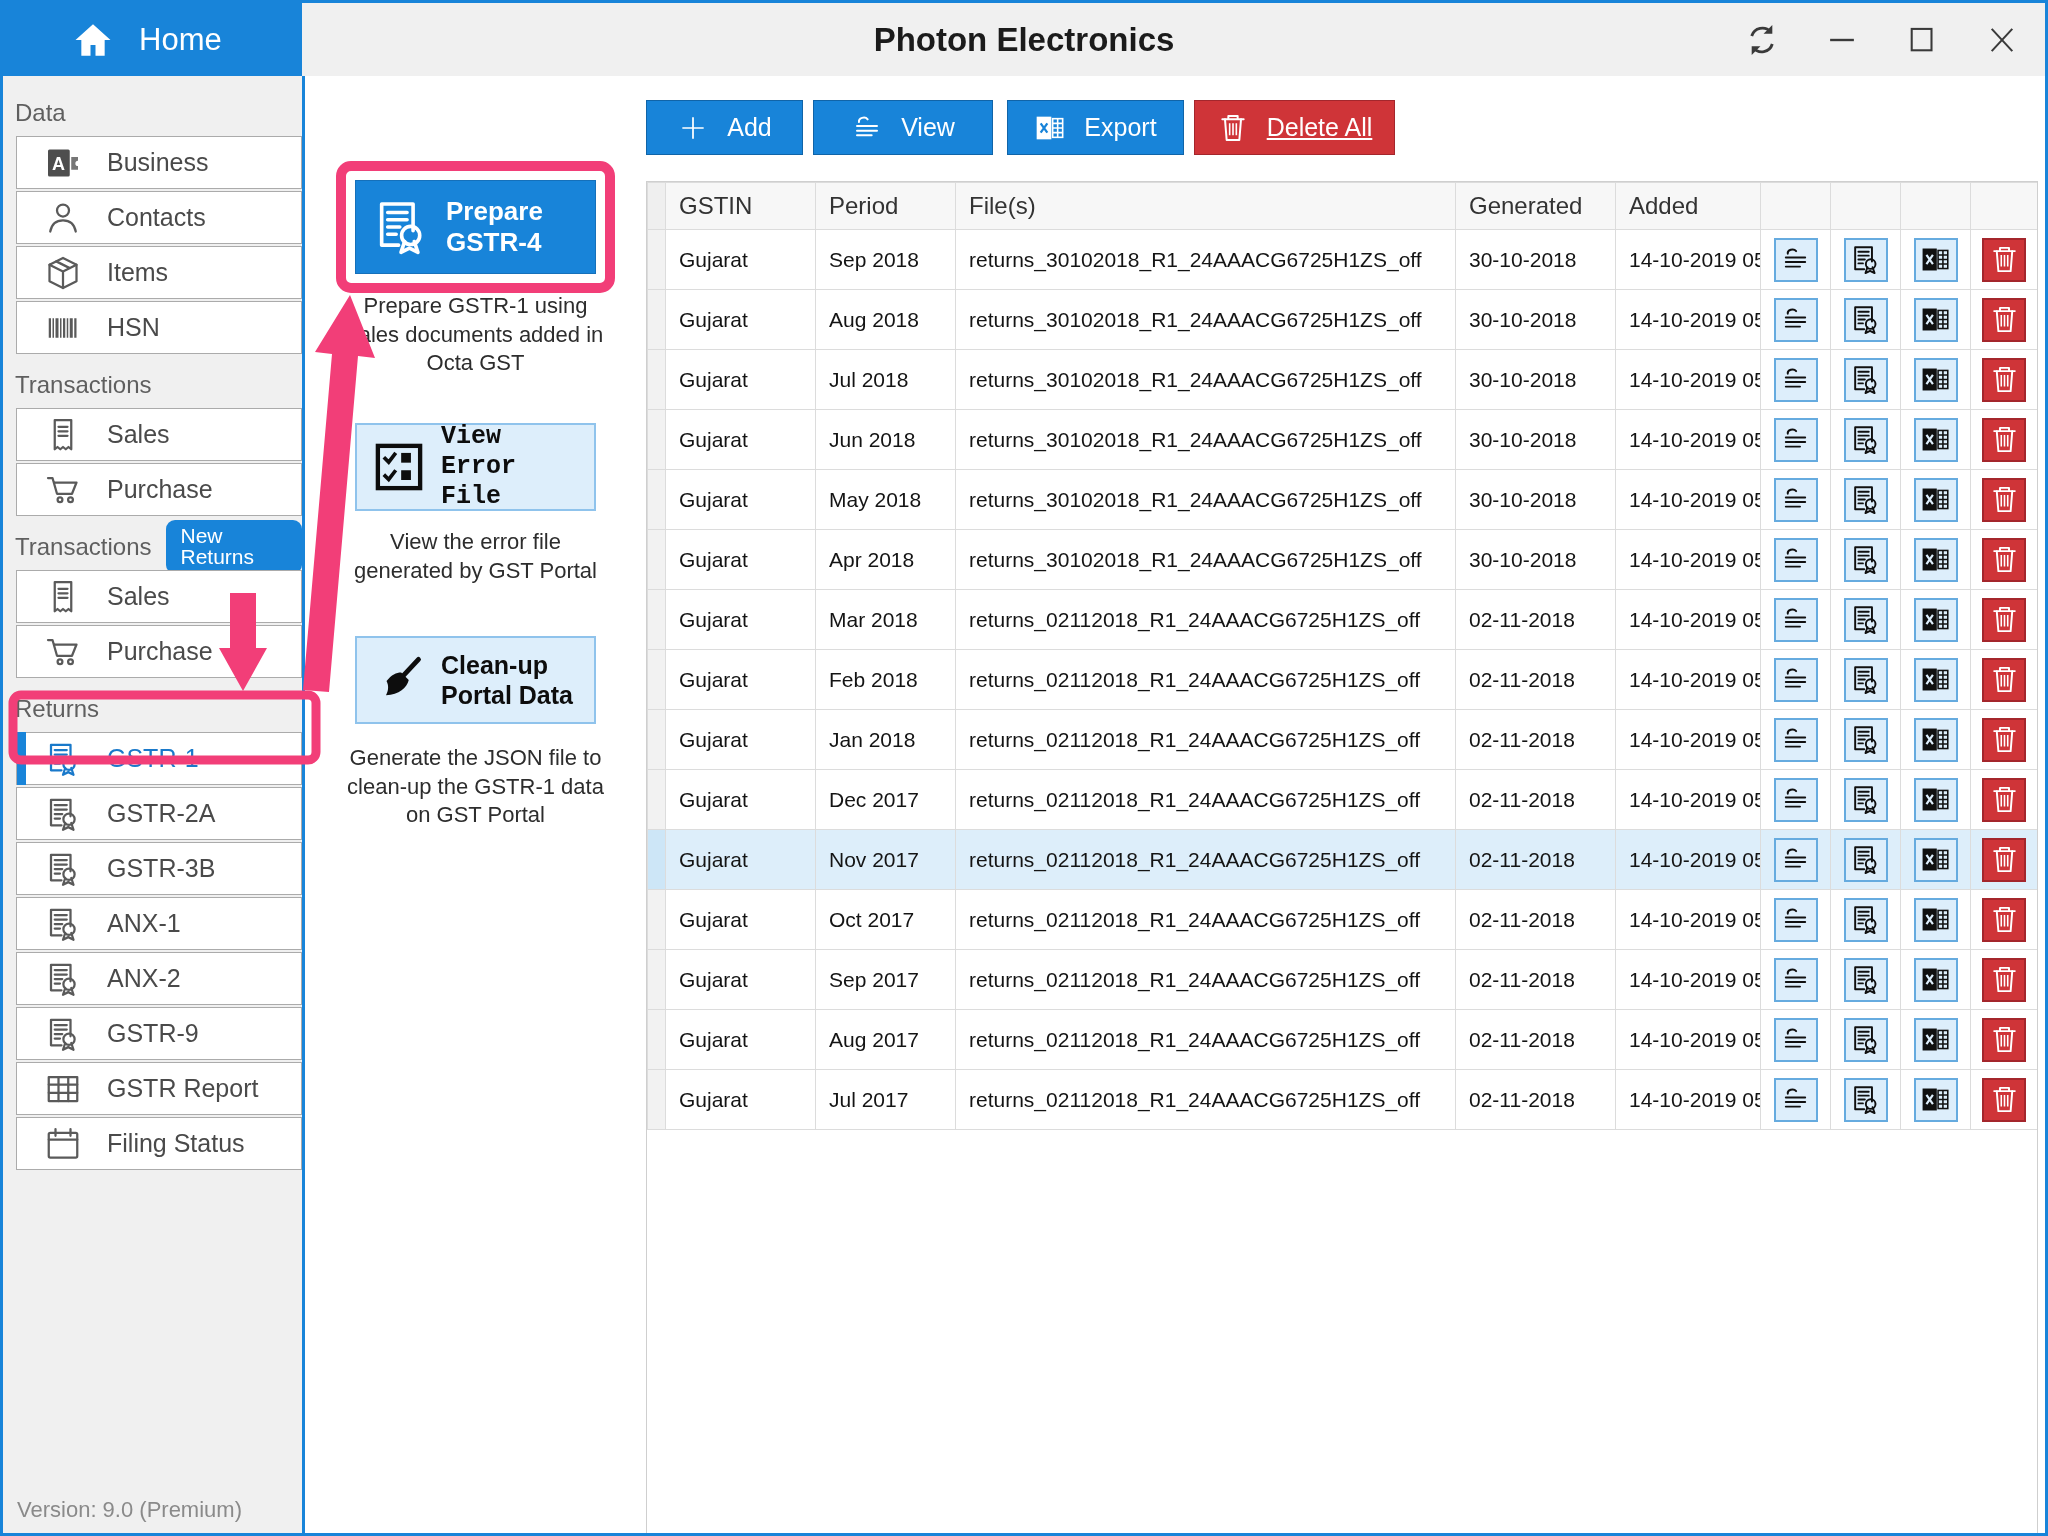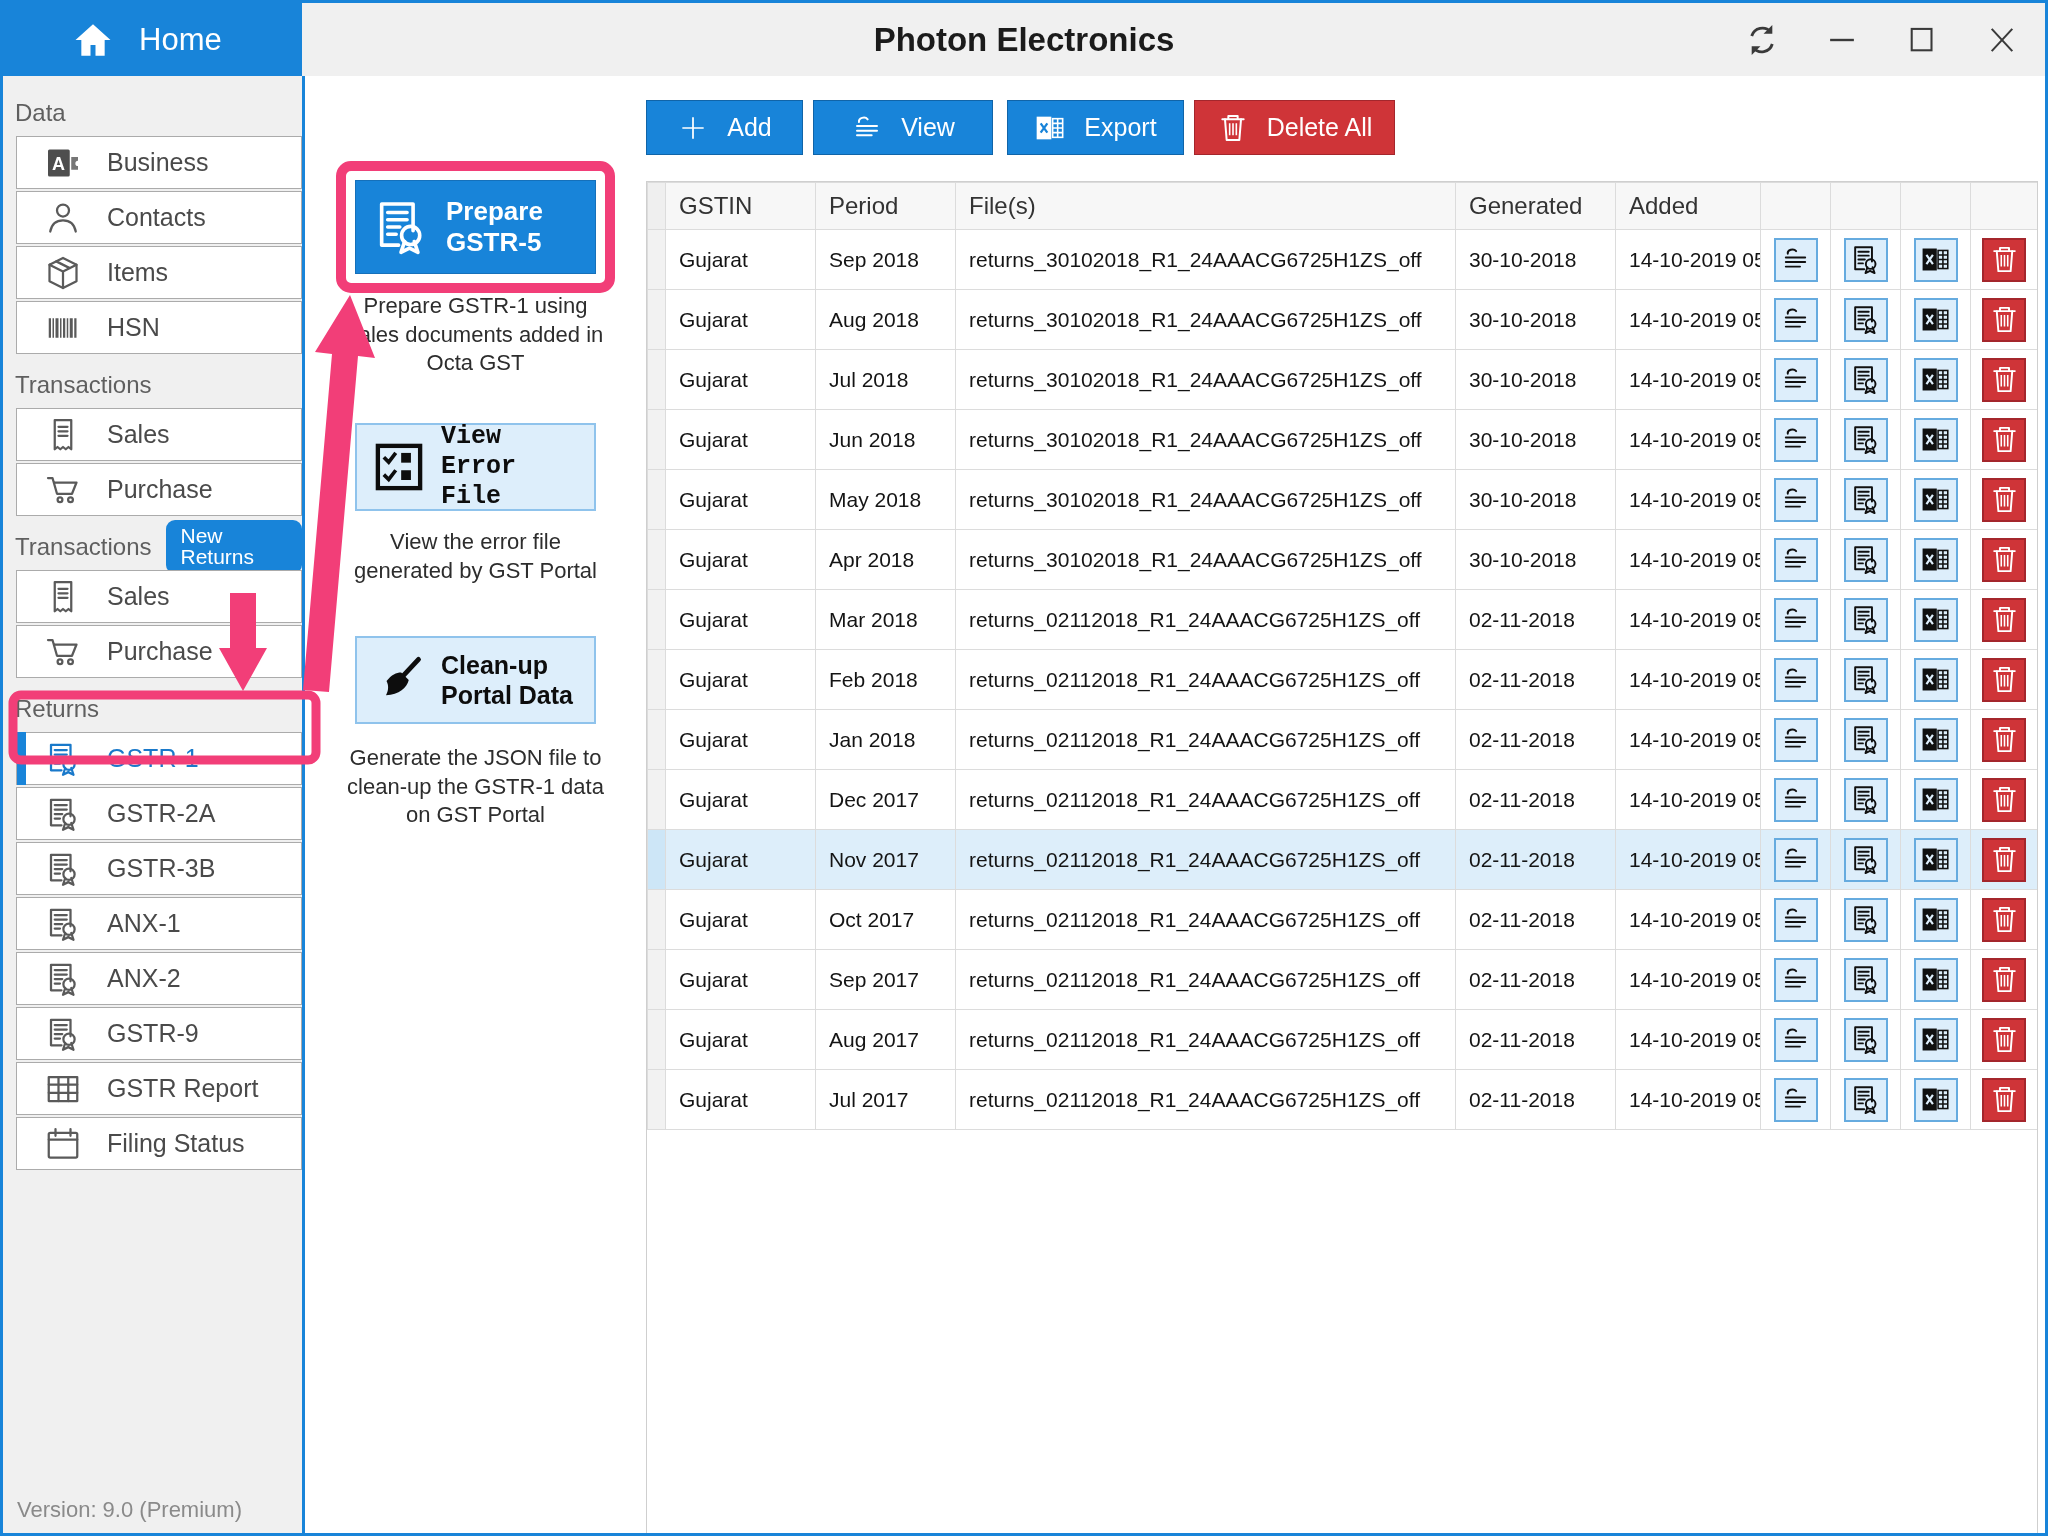--- a/index.html
+++ b/index.html
@@ -56,21 +56,21 @@
   .desc-cleanup{top:668px;}  .desc-cleanup .inner{width:274px;}
   
   .toolbar{position:absolute;left:643px;top:97px;height:55px;display:flex;}
   .tb-btn{height:55px;background:#1884d9;border:1px solid #1064a8;color:#fff;
     display:flex;align-items:center;justify-content:center;gap:18px;font-size:25px;
     box-sizing:border-box;cursor:default;--icon-bg:#1884d9;}
   .tb-btn svg{width:32px;height:32px;}
   .tb-add{width:157px;}
   .tb-view{width:180px;margin-left:10px;}
   .tb-export{width:177px;margin-left:14px;}
-  .tb-delete{width:201px;margin-left:10px;background:#cf3438;border-color:#a4262c;--icon-bg:#cf3438;}
+  .tb-delete{width:201px;margin-left:10px;background:#cf3438;border-color:#a4262c;text-decoration:underline;--icon-bg:#cf3438;}
   
   .table-wrap{position:absolute;left:643px;top:178px;width:1392px;height:1794px;
     border:1px solid #cfcfcf;box-sizing:border-box;background:#fff;overflow:hidden;}
   table.grid{border-collapse:collapse;table-layout:fixed;width:1390px;font-size:21px;}
   table.grid th{height:47px;background:#f7f7f7;font-weight:normal;text-align:left;
     padding:0 0 0 13px;color:#333;font-size:24px;border:1px solid #dcdcdc;
     white-space:nowrap;overflow:hidden;box-sizing:border-box;}
   table.grid th.selcol{background:#efefef;padding:0;}
   table.grid td{height:60px;border:1px solid #dcdcdc;padding:0 4px 0 13px;color:#141414;
     white-space:nowrap;overflow:hidden;box-sizing:border-box;background:#fff;}
@@ -318,21 +318,21 @@
   <div class="middle">
     <div class="mid-btn mid-btn-primary">
       <span class="micon">
           <svg viewBox="0 0 48 48">
             <path d="M34 27V5H8v34h14" fill="none" stroke="currentColor" stroke-width="3" stroke-linecap="round" stroke-linejoin="round"></path>
             <path d="M13 12h16M13 18h16M13 24h10M13 30h7" fill="none" stroke="currentColor" stroke-width="3" stroke-linecap="round" stroke-linejoin="round"></path>
             <circle cx="32" cy="31" r="7.5" fill="none" stroke="currentColor" stroke-width="3" stroke-linecap="round" stroke-linejoin="round"></circle>
             <path d="M27 36l-3 9 7-3.5L38 45l-3-9" fill="none" stroke="currentColor" stroke-width="3" stroke-linecap="round" stroke-linejoin="round"></path>
           </svg>
         </span>
-      <span class="mlabel">Prepare GSTR-5</span>
+      <span class="mlabel">Prepare GSTR-4</span>
     </div>
     <div class="mid-desc desc-prepare">
       <span class="inner">Prepare GSTR-1 using sales documents added in Octa GST</span>
     </div>
     <div class="mid-btn mid-btn-light mid-btn-error">
       <span class="micon">
           <svg viewBox="0 0 48 48">
             <rect x="4.5" y="4.5" width="39" height="39" fill="none" stroke="currentColor" stroke-width="4"></rect>
             <path d="M10 15l4.5 4.5L21 11" stroke="currentColor" stroke-width="3.4" fill="none"></path>
             <rect x="26" y="11" width="9" height="9" fill="currentColor"></rect>

